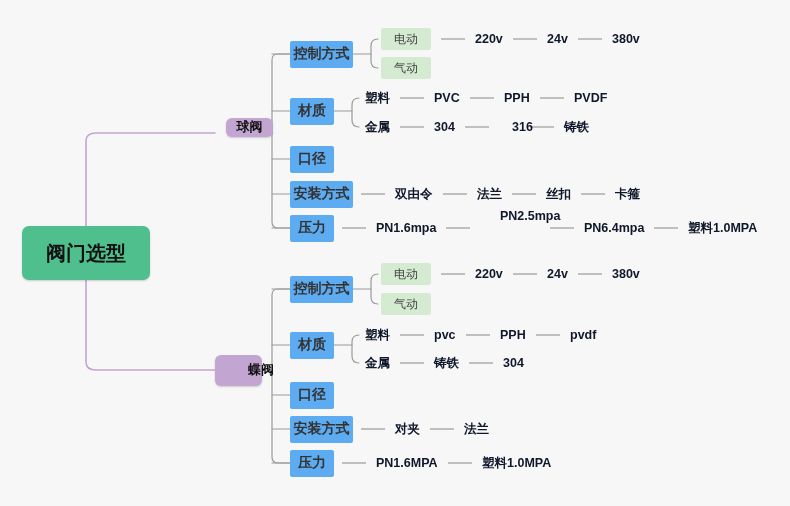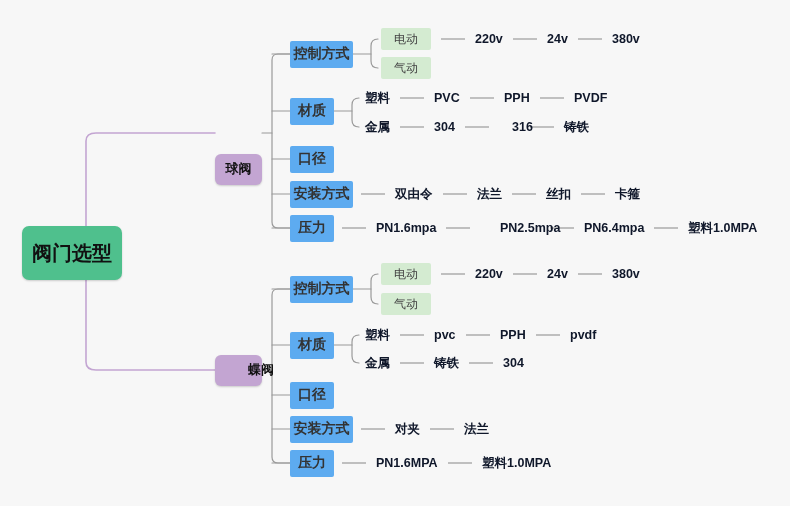--- a/index.html
+++ b/index.html
@@ -107,22 +107,22 @@
       <line x1="469" y1="363" x2="493" y2="363" stroke="#9a9a9a" stroke-width="1.2"></line>
       <path d="M 272 395 L 290 395" fill="none" stroke="#9a9a9a" stroke-width="1.2" stroke-linecap="round"></path>
       <path d="M 272 429 L 290 429" fill="none" stroke="#9a9a9a" stroke-width="1.2" stroke-linecap="round"></path>
       <line x1="361" y1="429" x2="385" y2="429" stroke="#9a9a9a" stroke-width="1.2"></line>
       <line x1="430" y1="429" x2="454" y2="429" stroke="#9a9a9a" stroke-width="1.2"></line>
       <path d="M 272 463 L 290 463" fill="none" stroke="#9a9a9a" stroke-width="1.2" stroke-linecap="round"></path>
       <line x1="342" y1="463" x2="366" y2="463" stroke="#9a9a9a" stroke-width="1.2"></line>
       <line x1="448" y1="463" x2="472" y2="463" stroke="#9a9a9a" stroke-width="1.2"></line>
     </svg>
   <div id="nodes">
-      <div class="node root" style="left: 22px; top: 226px; width: 100px; height: 54px;">阀门选型</div>
-      <div class="node lvl2" style="left: 215px; top: 117.5px; width: 47px; height: 31px; margin-top: 36px;">球阀</div>
+      <div class="node root" style="left: 22px; top: 226px; width: 128px; height: 54px;">阀门选型</div>
+      <div class="node lvl2" style="left: 226px; top: 117.5px; width: 47px; height: 19px;">球阀</div>
       <div class="node lvl3" style="left: 290px; top: 40.5px; width: 63px; height: 27px;">控制方式</div>
       <div class="node lvl4box" style="left: 381px; top: 28px; width: 50px; height: 22px;">电动</div>
       <div class="txt" style="left: 475px; top: 30px; height: 18px;">220v</div>
       <div class="txt" style="left: 547px; top: 30px; height: 18px;">24v</div>
       <div class="txt" style="left: 612px; top: 30px; height: 18px;">380v</div>
       <div class="node lvl4box" style="left: 381px; top: 57px; width: 50px; height: 22px;">气动</div>
       <div class="node lvl3" style="left: 290px; top: 97.5px; width: 44px; height: 27px;">材质</div>
       <div class="txt" style="left: 365px; top: 89px; height: 18px;">塑料</div>
       <div class="txt" style="left: 434px; top: 89px; height: 18px;">PVC</div>
       <div class="txt" style="left: 504px; top: 89px; height: 18px;">PPH</div>
@@ -132,21 +132,21 @@
       <div class="txt" style="left: 512px; top: 118px; height: 18px;">316</div>
       <div class="txt" style="left: 564px; top: 118px; height: 18px;">铸铁</div>
       <div class="node lvl3" style="left: 290px; top: 145.5px; width: 44px; height: 27px;">口径</div>
       <div class="node lvl3" style="left: 290px; top: 180.5px; width: 63px; height: 27px;">安装方式</div>
       <div class="txt" style="left: 395px; top: 185px; height: 18px;">双由令</div>
       <div class="txt" style="left: 477px; top: 185px; height: 18px;">法兰</div>
       <div class="txt" style="left: 546px; top: 185px; height: 18px;">丝扣</div>
       <div class="txt" style="left: 615px; top: 185px; height: 18px;">卡箍</div>
       <div class="node lvl3" style="left: 290px; top: 214.5px; width: 44px; height: 27px;">压力</div>
       <div class="txt" style="left: 376px; top: 219px; height: 18px;">PN1.6mpa</div>
-      <div class="txt" style="left: 480px; top: 219px; height: 18px; padding-left: 20px;">PN2.5mpa</div>
+      <div class="txt" style="left: 480px; top: 207px; height: 18px; padding-left: 20px;">PN2.5mpa</div>
       <div class="txt" style="left: 584px; top: 219px; height: 18px;">PN6.4mpa</div>
       <div class="txt" style="left: 688px; top: 219px; height: 18px;">塑料1.0MPA</div>
       <div class="node lvl2" style="left: 215px; top: 354.5px; width: 47px; height: 31px; padding-left: 45px;">蝶阀</div>
       <div class="node lvl3" style="left: 290px; top: 275.5px; width: 63px; height: 27px;">控制方式</div>
       <div class="node lvl4box" style="left: 381px; top: 263px; width: 50px; height: 22px;">电动</div>
       <div class="txt" style="left: 475px; top: 265px; height: 18px;">220v</div>
       <div class="txt" style="left: 547px; top: 265px; height: 18px;">24v</div>
       <div class="txt" style="left: 612px; top: 265px; height: 18px;">380v</div>
       <div class="node lvl4box" style="left: 381px; top: 293px; width: 50px; height: 22px;">气动</div>
       <div class="node lvl3" style="left: 290px; top: 331.5px; width: 44px; height: 27px;">材质</div>

